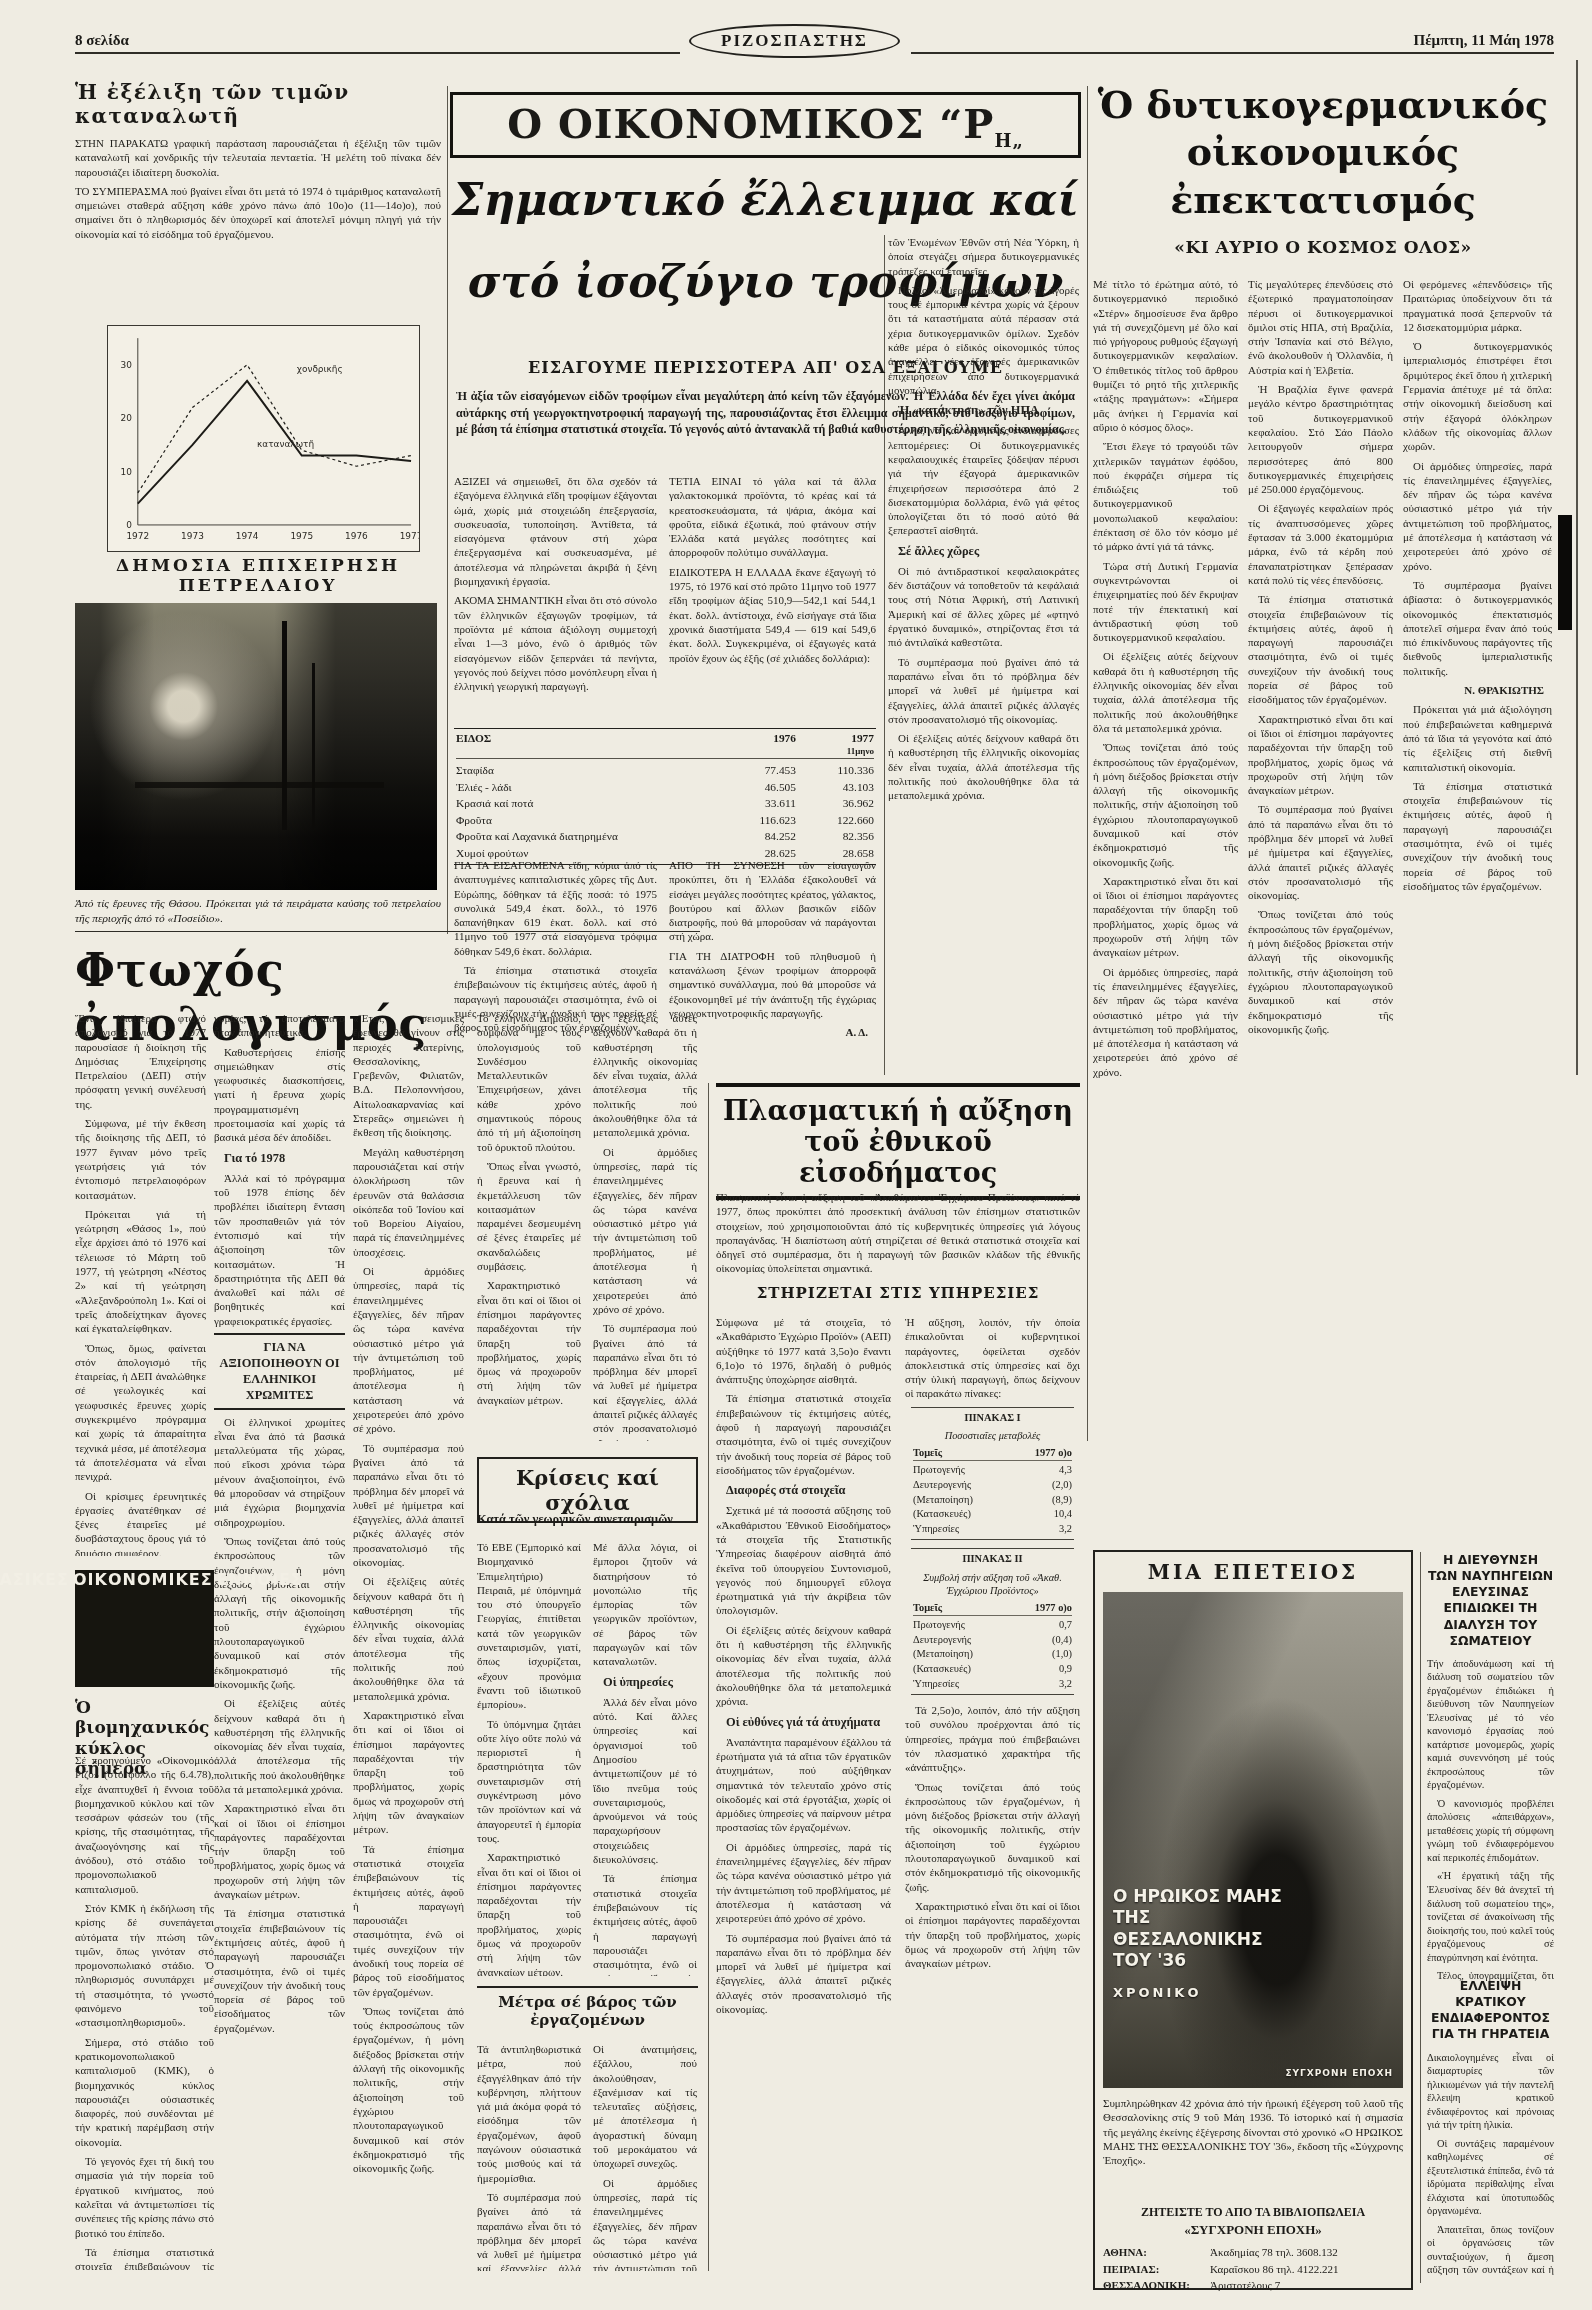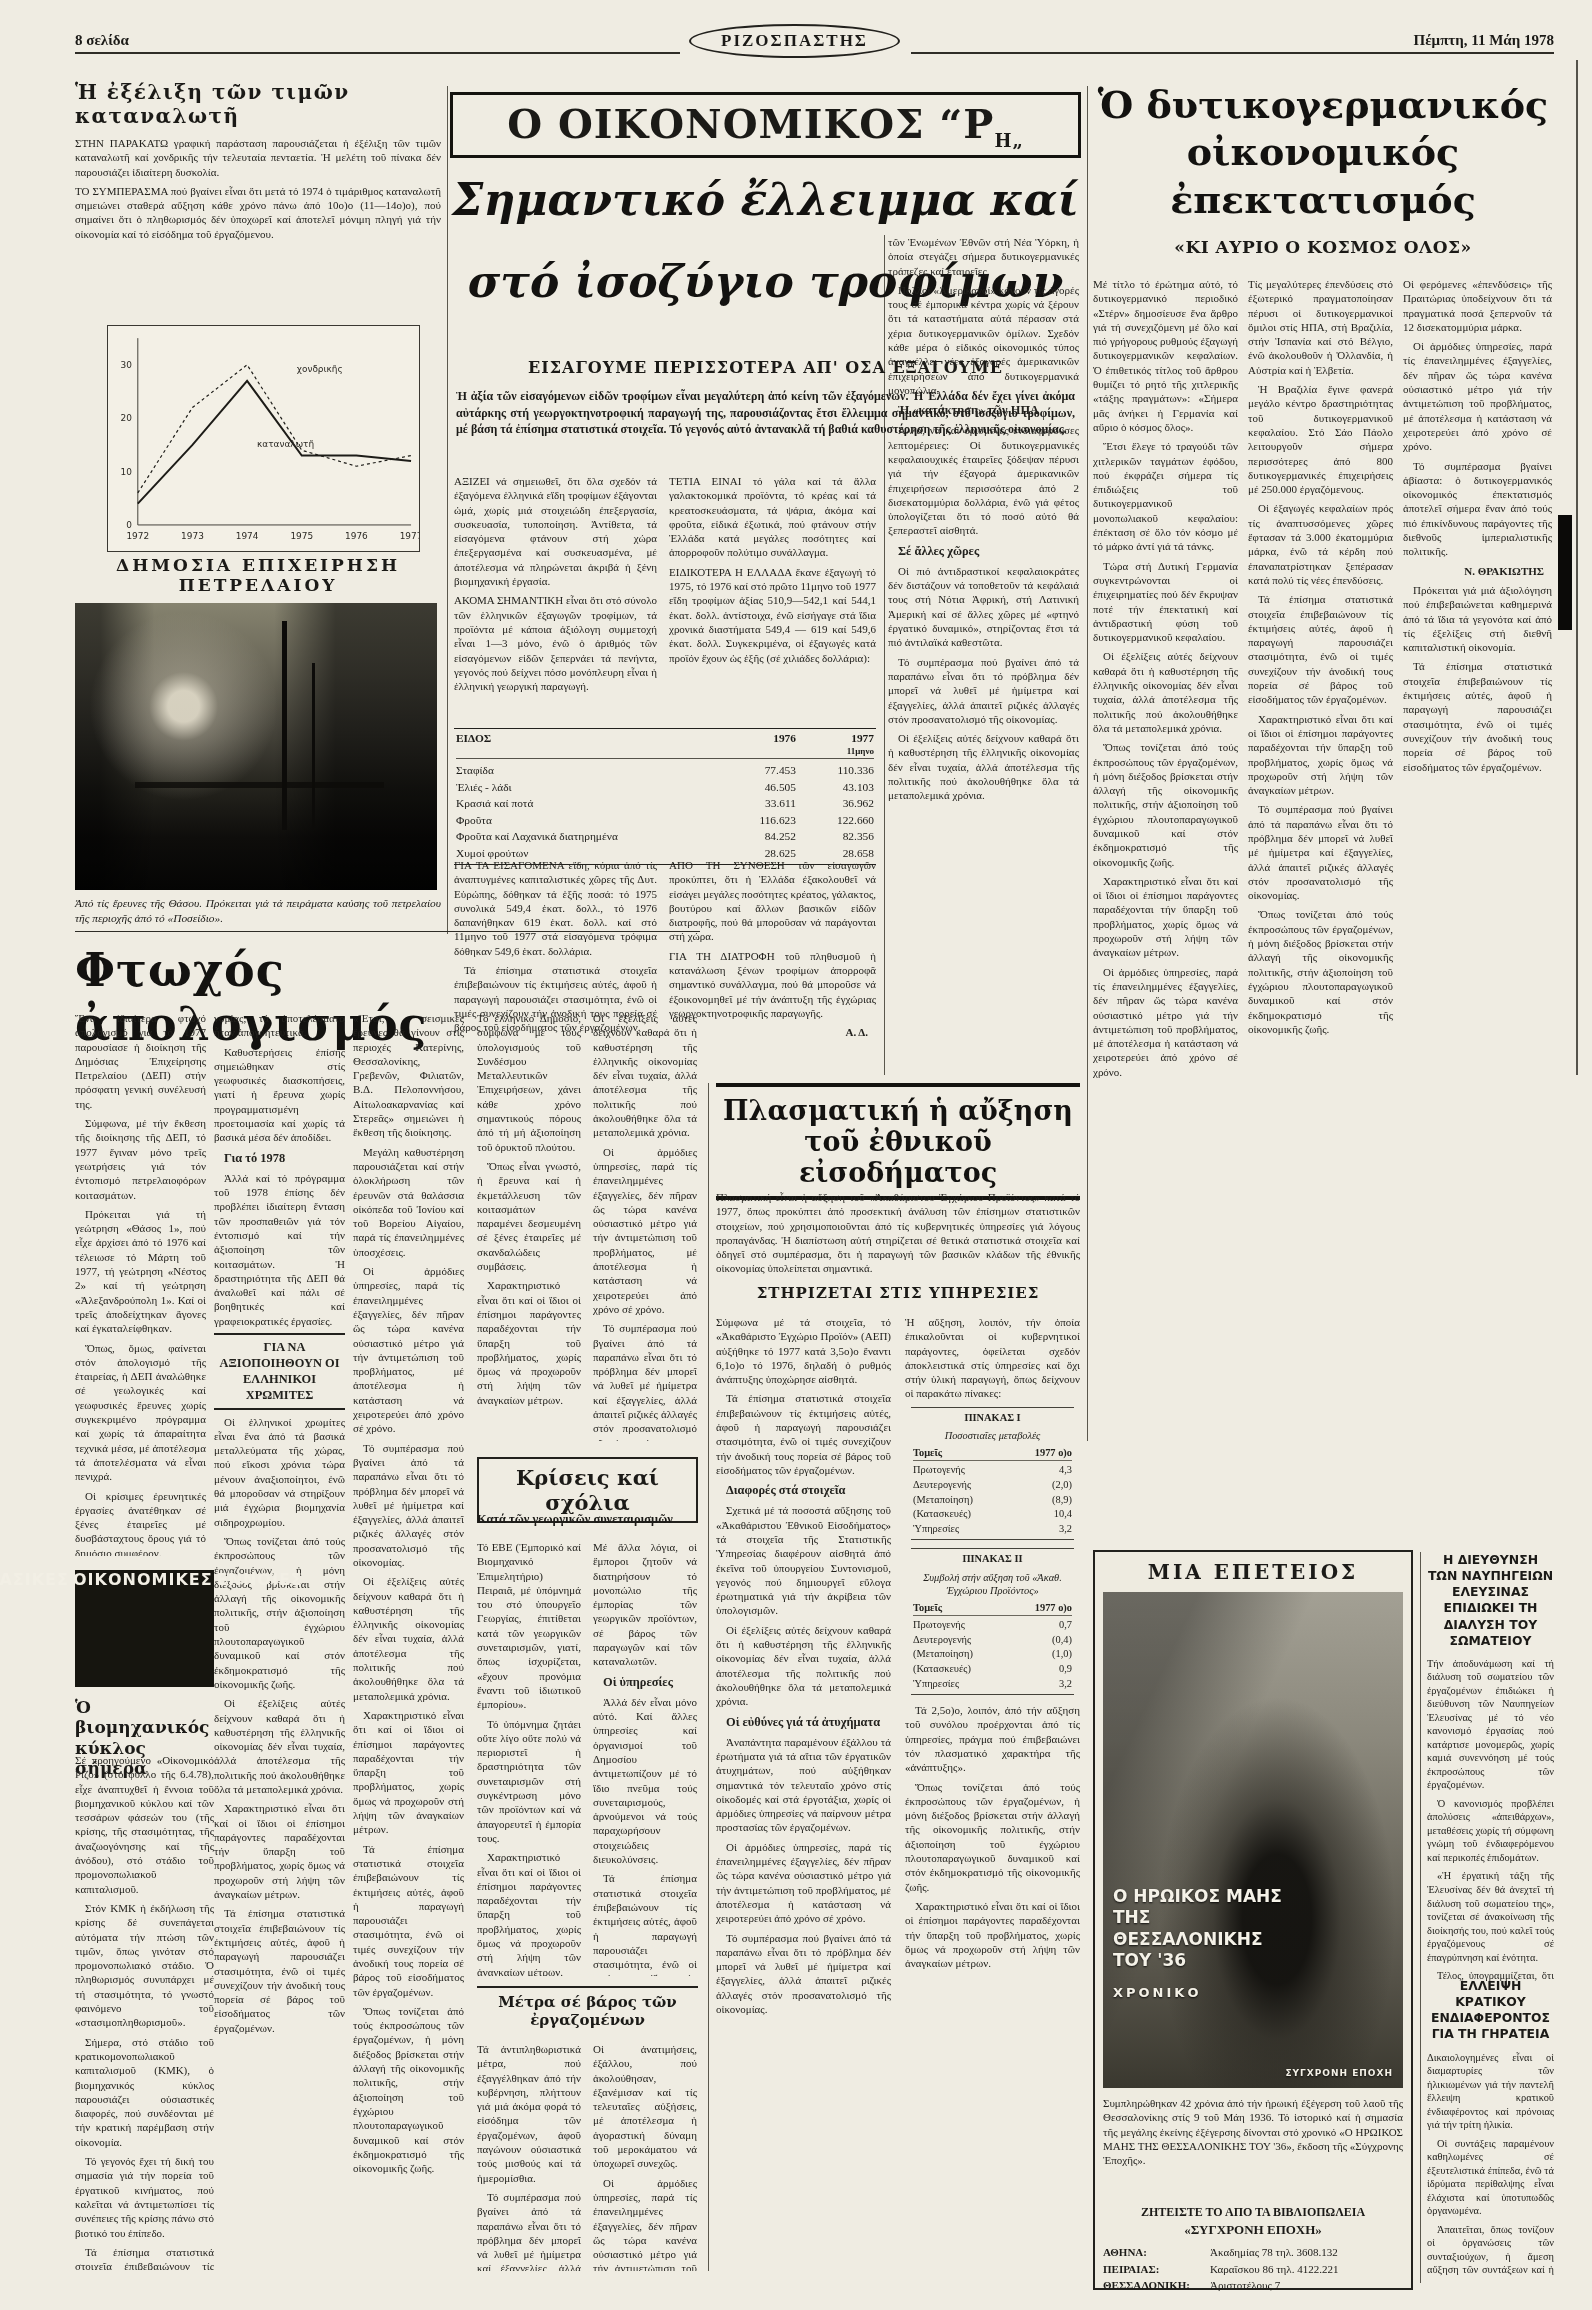--- a/index.html
+++ b/index.html
@@ -245,20 +245,21 @@
       <p class="nf">Τίς μεγαλύτερες ἐπενδύσεις στό ἐξωτερικό πραγματοποίησαν πέρυσι οἱ δυτικογερμανικοί ὅμιλοι στίς ΗΠΑ, στή Βραζιλία, στήν Ἱσπανία καί στό Βέλγιο, ἐνῶ ἀκολουθοῦν ἡ Ὁλλανδία, ἡ Αὐστρία καί ἡ Ἑλβετία.</p>
       <p>Ἡ Βραζιλία ἔγινε φανερά μεγάλο κέντρο δραστηριότητας τοῦ δυτικογερμανικοῦ κεφαλαίου. Στό Σάο Πάολο λειτουργοῦν σήμερα περισσότερες ἀπό 800 δυτικογερμανικές ἐπιχειρήσεις μέ 250.000 ἐργαζόμενους.</p>
       <p>Οἱ ἐξαγωγές κεφαλαίων πρός τίς ἀναπτυσσόμενες χῶρες ἔφτασαν τά 3.000 ἑκατομμύρια μάρκα, ἐνῶ τά κέρδη πού ἐπαναπατρίστηκαν ξεπέρασαν κατά πολύ τίς νέες ἐπενδύσεις.</p>
       <p>Τά ἐπίσημα στατιστικά στοιχεῖα ἐπιβεβαιώνουν τίς ἐκτιμήσεις αὐτές, ἀφοῦ ἡ παραγωγή παρουσιάζει στασιμότητα, ἐνῶ οἱ τιμές συνεχίζουν τήν ἀνοδική τους πορεία σέ βάρος τοῦ εἰσοδήματος τῶν ἐργαζομένων.</p>
       <p>Χαρακτηριστικό εἶναι ὅτι καί οἱ ἴδιοι οἱ ἐπίσημοι παράγοντες παραδέχονται τήν ὕπαρξη τοῦ προβλήματος, χωρίς ὅμως νά προχωροῦν στή λήψη τῶν ἀναγκαίων μέτρων.</p>
       <p>Τό συμπέρασμα πού βγαίνει ἀπό τά παραπάνω εἶναι ὅτι τό πρόβλημα δέν μπορεῖ νά λυθεῖ μέ ἡμίμετρα καί ἐξαγγελίες, ἀλλά ἀπαιτεῖ ριζικές ἀλλαγές στόν προσανατολισμό τῆς οἰκονομίας.</p>
       <p>Ὅπως τονίζεται ἀπό τούς ἐκπροσώπους τῶν ἐργαζομένων, ἡ μόνη διέξοδος βρίσκεται στήν ἀλλαγή τῆς οἰκονομικῆς πολιτικῆς, στήν ἀξιοποίηση τοῦ ἐγχώριου πλουτοπαραγωγικοῦ δυναμικοῦ καί στόν ἐκδημοκρατισμό τῆς οἰκονομικῆς ζωῆς.</p>
     </div>
     <div class="abs bt" style="left:1403px;top:277px;width:149px;height:1160px">
       <p class="nf">Οἱ φερόμενες «ἐπενδύσεις» τῆς Πραιτώριας ὑποδείχνουν ὅτι τά πραγματικά ποσά ξεπερνοῦν τά 12 δισεκατομμύρια μάρκα.</p>
+      <p>Ὁ δυτικογερμανικός ἰμπεριαλισμός ἐπιστρέφει ἔτσι δριμύτερος ἐκεῖ ὅπου ἡ χιτλερική Γερμανία ἀπέτυχε μέ τά ὅπλα: στήν οἰκονομική διείσδυση καί στήν ἐξαγορά ὁλόκληρων κλάδων τῆς οἰκονομίας ἄλλων χωρῶν.</p>
       <p>Οἱ ἁρμόδιες ὑπηρεσίες, παρά τίς ἐπανειλημμένες ἐξαγγελίες, δέν πῆραν ὥς τώρα κανένα οὐσιαστικό μέτρο γιά τήν ἀντιμετώπιση τοῦ προβλήματος, μέ ἀποτέλεσμα ἡ κατάσταση νά χειροτερεύει ἀπό χρόνο σέ χρόνο.</p>
       <p>Τό συμπέρασμα βγαίνει ἀβίαστα: ὁ δυτικογερμανικός οἰκονομικός ἐπεκτατισμός ἀποτελεῖ σήμερα ἕναν ἀπό τούς πιό ἐπικίνδυνους παράγοντες τῆς διεθνοῦς ἰμπεριαλιστικῆς πολιτικῆς.</p>
       <p class="sig">Ν. ΘΡΑΚΙΩΤΗΣ</p>
       <p>Πρόκειται γιά μιά ἀξιολόγηση πού ἐπιβεβαιώνεται καθημερινά ἀπό τά ἴδια τά γεγονότα καί ἀπό τίς ἐξελίξεις στή διεθνῆ καπιταλιστική οἰκονομία.</p>
       <p>Τά ἐπίσημα στατιστικά στοιχεῖα ἐπιβεβαιώνουν τίς ἐκτιμήσεις αὐτές, ἀφοῦ ἡ παραγωγή παρουσιάζει στασιμότητα, ἐνῶ οἱ τιμές συνεχίζουν τήν ἀνοδική τους πορεία σέ βάρος τοῦ εἰσοδήματος τῶν ἐργαζομένων.</p>
     </div>
   </section>
 
   <section>
     <div class="hrl abs" style="left:75px;top:931px;width:625px;height:1px"></div>

